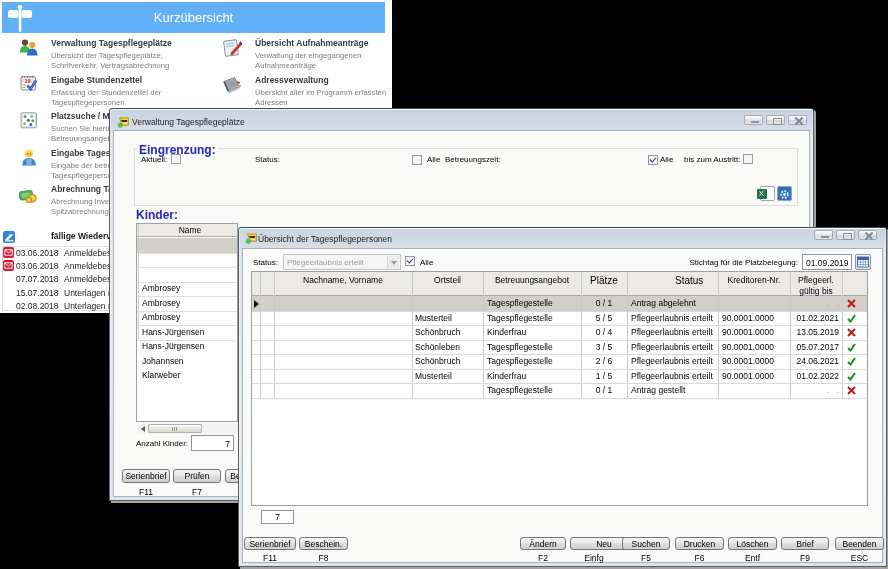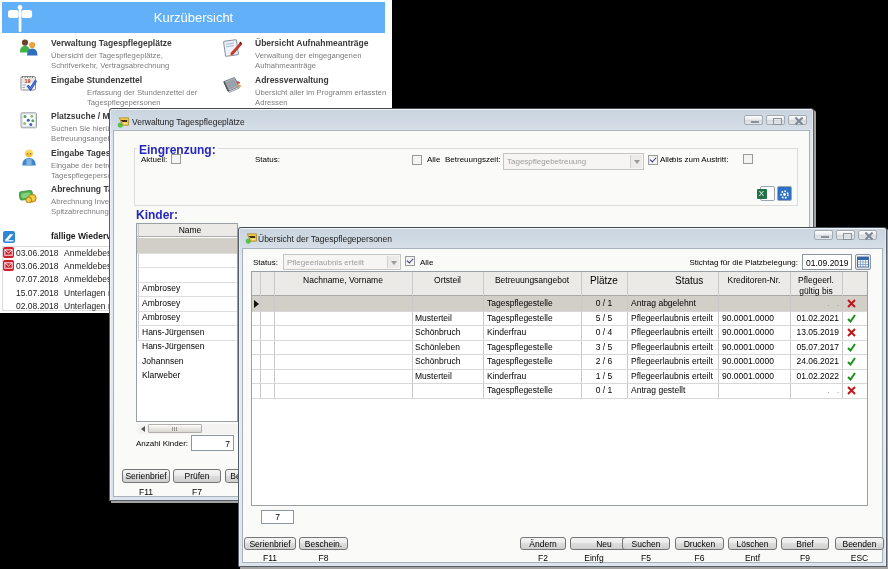--- a/index.html
+++ b/index.html
@@ -55,21 +55,21 @@
   <svg class="abs" style="left:6px;top:3px;" width="28" height="29" viewBox="0 0 28 29">
     <rect x="12.7" y="3" width="2.7" height="26" rx="1.2" fill="#fff"></rect>
     <circle cx="14" cy="4.2" r="2.3" fill="#fff"></circle>
     <rect x="2" y="7" width="10.6" height="8" rx="2.5" fill="#fff"></rect>
     <rect x="15.5" y="7" width="10.6" height="8" rx="2.5" fill="#fff"></rect>
   </svg>
 
   <div class="abs" id="mi1t" style="left:51px;top:38px;font-size:8.5px;font-weight:bold;color:#3a3a3a;">Verwaltung Tagespflegeplätze</div>
   <div class="abs" style="left:51px;top:50.5px;font-size:7.7px;color:#7d7d7d;line-height:10px;white-space:nowrap;">Übersicht der Tagespflegeplätze,<br>Schrifverkehr, Vertragsabrechnung</div>
   <div class="abs" style="left:51px;top:75px;font-size:8.5px;font-weight:bold;color:#3a3a3a;">Eingabe Stundenzettel</div>
-  <div class="abs" style="left:51px;top:87.5px;font-size:7.7px;color:#7d7d7d;line-height:10px;white-space:nowrap;margin-left:36px;">Erfassung der Stundenzettel der<br>Tagespflegepersonen</div>
+  <div class="abs" style="left:51px;top:87.5px;font-size:7.7px;color:#7d7d7d;line-height:10px;white-space:nowrap;">Erfassung der Stundenzettel der<br>Tagespflegepersonen</div>
   <div class="abs" style="left:51px;top:111px;font-size:8.5px;font-weight:bold;color:#3a3a3a;">Platzsuche / Matching</div>
   <div class="abs" style="left:51px;top:124px;font-size:7.7px;color:#7d7d7d;line-height:10px;white-space:nowrap;">Suchen Sie hierüber freie Plätze<br>Betreuungsangebote</div>
   <div class="abs" style="left:51px;top:148px;font-size:8.5px;font-weight:bold;color:#3a3a3a;">Eingabe Tagespflegepersonen</div>
   <div class="abs" style="left:51px;top:160.5px;font-size:7.7px;color:#7d7d7d;line-height:10px;white-space:nowrap;">Eingabe der betreuenden<br>Tagespflegepersonen</div>
   <div class="abs" style="left:51px;top:184px;font-size:8.5px;font-weight:bold;color:#3a3a3a;">Abrechnung Tagespflege</div>
   <div class="abs" style="left:51px;top:197px;font-size:7.7px;color:#7d7d7d;line-height:10px;white-space:nowrap;">Abrechnung Investitionen,<br>Spitzabrechnung,</div>
   <div class="abs" style="left:255px;top:38px;font-size:8.5px;font-weight:bold;color:#3a3a3a;">Übersicht Aufnahmeanträge</div>
   <div class="abs" style="left:255px;top:50.5px;font-size:7.7px;color:#7d7d7d;line-height:10px;white-space:nowrap;">Verwaltung der eingegangenen<br>Aufnahmeanträge</div>
   <div class="abs" style="left:255px;top:75px;font-size:8.5px;font-weight:bold;color:#3a3a3a;">Adressverwaltung</div>
   <div class="abs" style="left:255px;top:87.5px;font-size:7.7px;color:#7d7d7d;line-height:10px;white-space:nowrap;">Übersicht aller im Programm erfassten<br>Adressen</div>
@@ -175,27 +175,23 @@
   <div class="wbtn cl" style="left:678px;top:6px;"></div>
 
   <div class="abs" style="left:24px;top:39px;width:664px;height:58px;border:1px solid #dcdcdc;"></div>
   <div class="navy" style="left:27px;top:34px;background:#fafaf8;padding:0 2px;">Eingrenzung:</div>
   <div class="lbl" style="left:31px;top:46px;">Aktuell:</div>
   <div class="cb" style="left:61px;top:45px;"></div>
   <div class="lbl" style="left:145px;top:46px;">Status:</div>
   <div class="cb" style="left:302px;top:46px;"></div>
   <div class="lbl" style="left:317px;top:46px;">Alle</div>
   <div class="lbl" style="left:335px;top:46px;">Betreuungszeit:</div>
-  <div class="combo dis" style="left:393px;top:44px;width:141px;height:17px;">
-    <span class="txt">Tagespflegebetreuung</span>
-      <span class="arr"></span>
-    </div>
   <div class="cb chk" style="left:538px;top:46px;"></div>
   <div class="lbl" style="left:550px;top:46px;">Alle</div>
-  <div class="lbl" style="left:562px;top:46px;">bis zum Austritt:</div>
+  <div class="lbl" style="left:574px;top:46px;">bis zum Austritt:</div>
   <div class="cb" style="left:633px;top:45px;"></div>
 
   <div class="abs" style="left:650px;top:77px;width:15px;height:15px;border:1px solid #9aa5af;border-radius:2px;background:#fff;">
     <div class="abs" style="left:-4.5px;top:1.5px;width:10px;height:10px;background:#217346;border-radius:1px;color:#fff;font-size:8px;line-height:10px;text-align:center;">X</div>
     </div>
   <div class="abs" style="left:667px;top:77px;width:15px;height:15px;border:1px solid #9aa5af;border-radius:2px;background:#2f6fc4;">
     <svg width="13" height="13" viewBox="0 0 13 13">
         <circle cx="6.5" cy="6.5" r="3.4" fill="none" stroke="#fff" stroke-width="1.6" stroke-dasharray="1.7 1.4"></circle>
         <circle cx="6.5" cy="6.5" r="1.4" fill="#fff"></circle>
       </svg></div>

